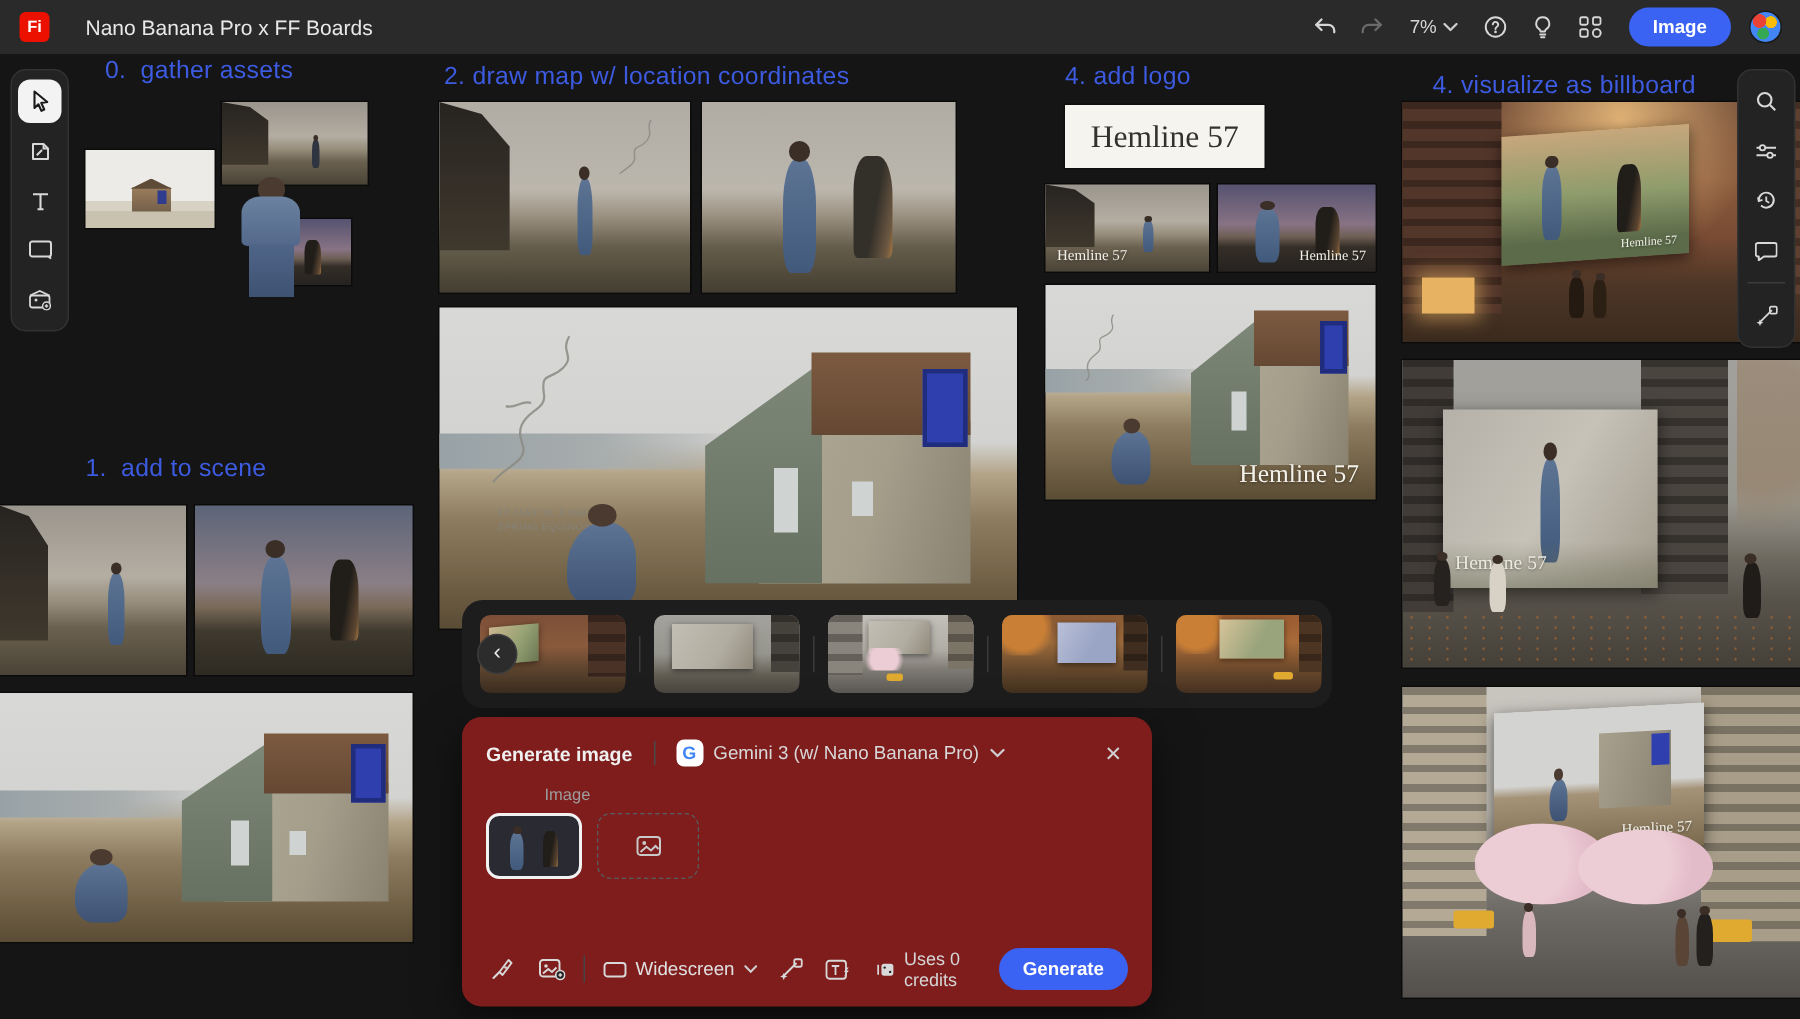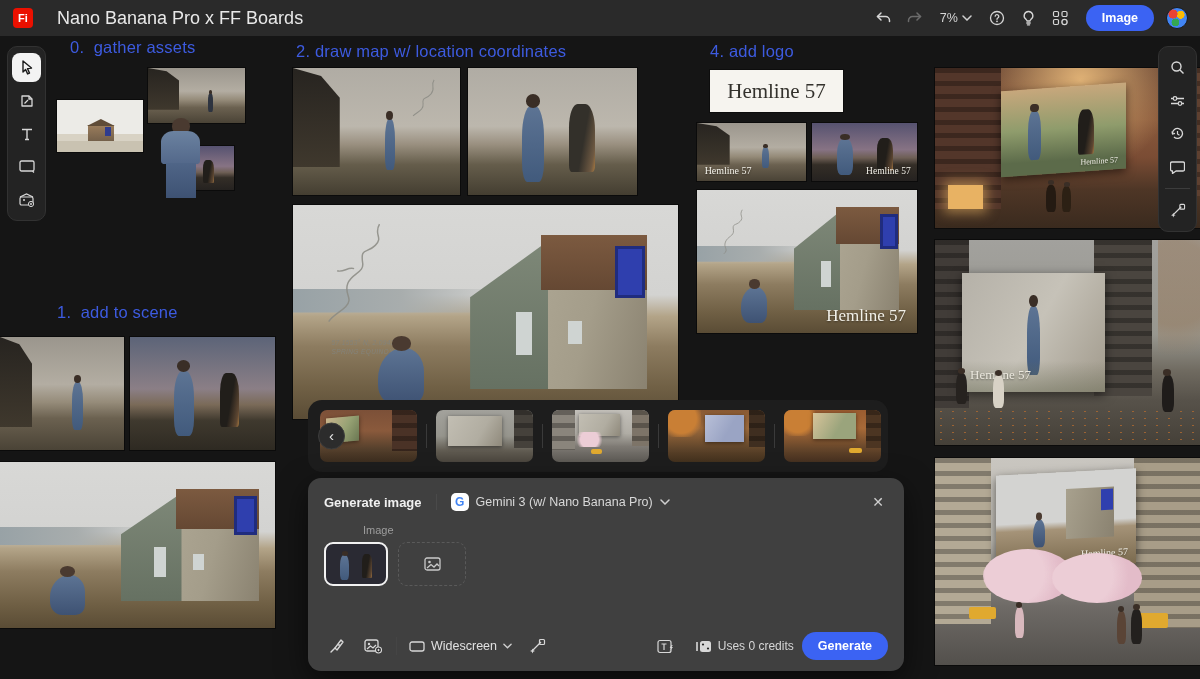--- a/index.html
+++ b/index.html
@@ -5,21 +5,21 @@
   * { margin:0; padding:0; box-sizing:border-box; }
   html,body { width:1200px; height:679px; overflow:hidden; background:#151515;
     font-family:"Liberation Sans", sans-serif; }
   .app { position:relative; width:1200px; height:679px; }
 
   
   .topbar { position:absolute; left:0; top:0; width:1200px; height:36px; background:#2a2a2a;
     display:flex; align-items:center; z-index:40; }
   .fi-logo { width:20px; height:20px; margin-left:13px; border-radius:4px; background:#EB1000;
     color:#fff; font-weight:bold; font-size:11px; display:flex; align-items:center; justify-content:center; }
-  .doc-title { margin-left:24px; color:#e8e8e8; font-size:18px; }
+  .doc-title { margin-left:24px; color:#e8e8e8; font-size:14px; }
   .tb-right { margin-left:auto; display:flex; align-items:center; gap:6px; padding-right:12px; }
   .tb-ic { width:26px; height:26px; display:flex; align-items:center; justify-content:center;
     border-radius:6px; color:#d6d6d6; cursor:pointer; }
   .tb-ic svg { display:block; }
   .tb-ic.dim { opacity:.38; }
   .zoom-chip { display:flex; align-items:center; gap:4px; color:#d6d6d6; font-size:12.5px; padding:0 6px; cursor:pointer; }
   .share-btn { height:26px; padding:0 16px; border-radius:13px; background:#3B63F3; color:#fff;
     font-size:12.5px; font-weight:bold; border:none; display:flex; align-items:center; cursor:pointer; margin-left:6px; }
   .avatar { width:22px; height:22px; border-radius:50%; margin-left:6px; cursor:pointer;
     background:radial-gradient(circle at 30% 30%, #ea4335 0 22%, transparent 24%),
@@ -120,21 +120,21 @@
   .ft2 { background:linear-gradient(to bottom,#a3a29c 0%,#96958d 50%,#615c52 78%,#4a453d 100%); }
   .ft3 { background:linear-gradient(to bottom,#c3c0ba 0%,#b0ada5 45%,#7e7a74 70%,#5c5954 100%); }
   .ft4 { background:linear-gradient(to bottom,#8a5a34 0%,#9c6a3c 35%,#5e442a 75%,#42301d 100%); }
   .ft5 { background:linear-gradient(to bottom,#9a5c30 0%,#a86a38 35%,#64452a 75%,#453020 100%); }
   .fboard { background:linear-gradient(120deg,#cbb68e 0%,#97a274 55%,#6a7752 100%); box-shadow:0 1px 4px rgba(0,0,0,.5); }
   .fboard.grey { background:linear-gradient(120deg,#c2beb3 0%,#b1ada1 60%,#8f897b 100%); }
   .fol { background:radial-gradient(circle at 50% 40%, #c97f35 0 55%, rgba(201,127,53,0) 80%); }
   .fpink { background:radial-gradient(circle at 50% 50%, #eccdd6 0 55%, rgba(236,205,214,0) 80%); }
 
   
-  .gpanel { position:absolute; left:308px; top:478px; width:596px; height:193px; background:#404040;
+  .gpanel { position:absolute; left:308px; top:478px; width:460px; height:193px; background:#7f1d1d;
     border-radius:13px; box-shadow:0 10px 30px rgba(0,0,0,.55); z-index:10; padding:13px 16px 12px; }
   .gp-head { display:flex; align-items:center; height:22px; }
   .gp-title { color:#f0f0f0; font-size:13px; font-weight:bold; }
   .gp-vdiv { width:1px; height:16px; background:#4a4a4a; margin:0 14px; }
   .model-chip { display:flex; align-items:center; gap:7px; cursor:pointer; }
   .gicon { width:18px; height:18px; border-radius:5px; background:#fff; color:#4285f4; font-weight:bold;
     font-size:12px; display:flex; align-items:center; justify-content:center; }
   .model-name { color:#d8d8d8; font-size:12.5px; }
   .gp-close { margin-left:auto; color:#cfcfcf; font-size:14px; cursor:pointer; padding:2px 4px; }
   .gp-prompt { margin-top:14px; color:#ededed; font-size:13px; line-height:1.35; cursor:text; }
@@ -160,20 +160,21 @@
 <body>
 
 <div class="app">
 
   <div style="position:absolute;inset:36px 0 0 0;">
 
     <div class="clabel" style="left:70px;top:2px;">0.  gather assets</div>
     <div class="clabel" style="left:57px;top:267px;">1.  add to scene</div>
     <div class="clabel" style="left:296px;top:6px;">2. draw map w/ location coordinates</div>
     <div class="clabel" style="left:710px;top:6px;">4. add logo</div>
+    <div class="clabel" style="left:955px;top:12px;">4. visualize as billboard</div>
 
     <div class="cimg sc-fog" style="left:148px;top:32px;width:97px;height:55px;">
       <span class="barn"></span>
         <span class="fig" style="left:62%;bottom:20%;height:34%;"></span>
     </div>
     <div class="cimg i-whitehouse" style="left:57px;top:64px;width:86px;height:52px;">
       <span class="tinyhouse"></span>
     </div>
     <div class="cimg sc-dusk" style="left:170px;top:110px;width:64px;height:44px;">
       <span class="stone" style="left:52%;bottom:16%;width:16%;height:52%;"></span>

